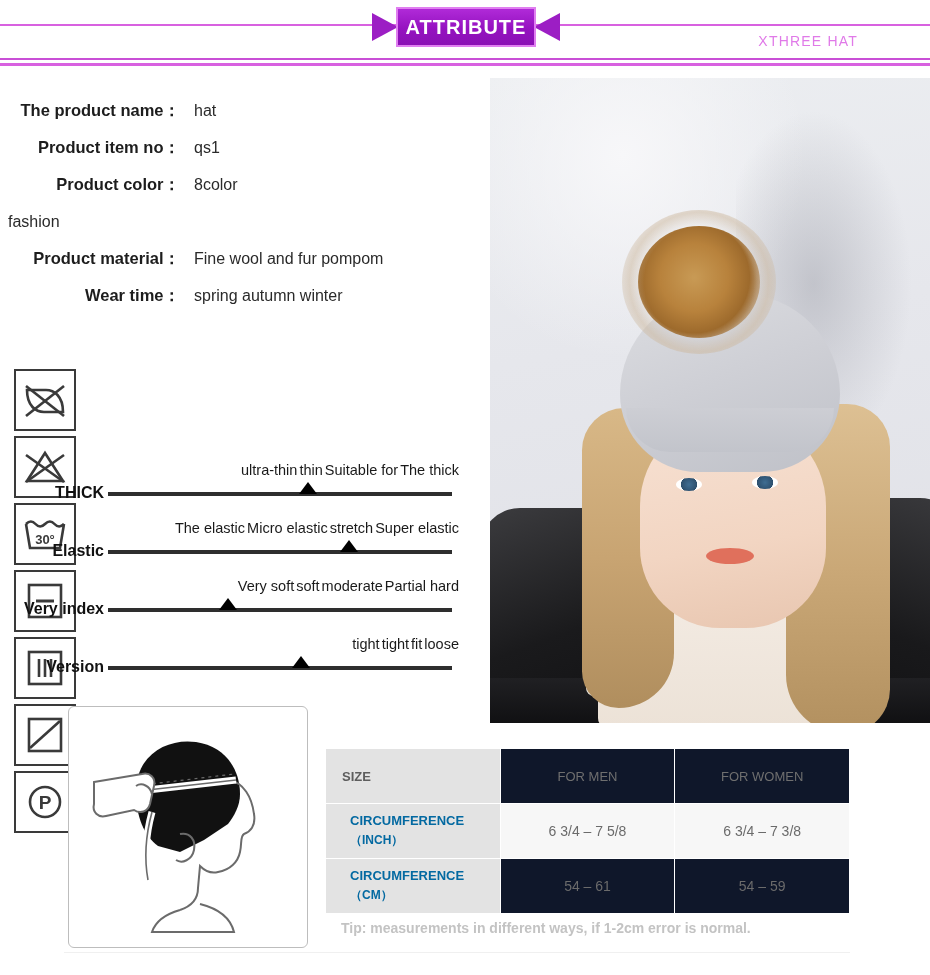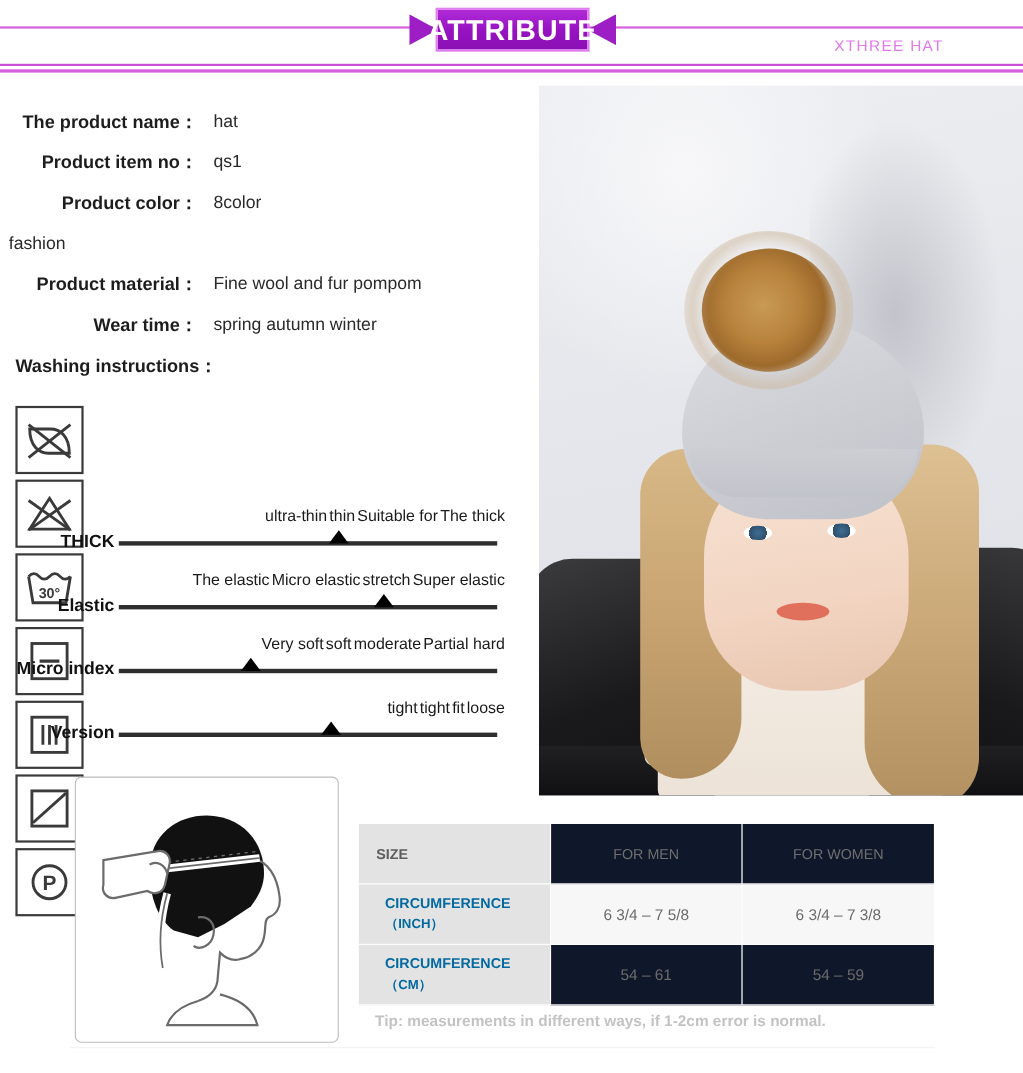--- a/index.html
+++ b/index.html
@@ -35,21 +35,21 @@
   }
   .ribbon-tail.left  { left: 0;   clip-path: polygon(0 0, 100% 50%, 0 100%, 0 100%); }
   .ribbon-tail.right { right: 0;  clip-path: polygon(100% 0, 0 50%, 100% 100%, 100% 100%); }
   .ribbon-body {
     position: absolute; left: 24px; top: 0; width: 140px; height: 40px;
     background: linear-gradient(180deg,#b02ad8 0%, #9512c0 55%, #8a10b4 100%);
     border: 2px solid #e07ef0;
     display: flex; align-items: center; justify-content: center;
   }
   .ribbon-body span {
-    color: #fff; font-size: 26px; font-weight: bold; letter-spacing: 1px;
+    color: #fff; font-size: 20px; font-weight: bold; letter-spacing: 1px;
     font-family: "Liberation Sans", sans-serif;
   }
   .brand {
     position: absolute; right: 72px; top: 33px;
     font-size: 14px; color: #e07ae8; letter-spacing: 1.2px;
     font-family: "Liberation Sans", sans-serif;
   }
 
   
   .specs { position: absolute; left: 0; top: 92px; width: 470px; }
@@ -256,21 +256,20 @@
     <div class="spec-row">
       <div class="spec-label">Product material：</div>
       <div class="spec-value">Fine wool and fur pompom</div>
     </div>
     <div class="spec-row">
       <div class="spec-label">Wear time：</div>
       <div class="spec-value">spring autumn winter</div>
     </div>
   </div>
 
-  <div class="wash-title">Washing instructions：</div>
 
   <div class="care-row">
 
     <div class="care-box">
       <svg width="46" height="36" viewBox="0 0 46 36">
         <path d="M5 8 C5 24, 14 30, 22 30 L41 30 C41 14, 32 8, 24 8 Z" fill="none" stroke="#3a3a3a" stroke-width="2.6"></path>
         <line x1="4" y1="4" x2="42" y2="34" stroke="#3a3a3a" stroke-width="2.6"></line>
         <line x1="42" y1="4" x2="4" y2="34" stroke="#3a3a3a" stroke-width="2.6"></line>
       </svg>
     </div>
@@ -342,21 +341,21 @@
         <span>The elastic</span>
         <span>Micro elastic</span>
         <span>stretch</span>
         <span>Super elastic</span>
       </div>
       <div class="scale-bar"></div>
       <div class="scale-marker" style="left: 339.8px;"></div>
     </div>
 
     <div class="scale">
-      <div class="scale-name">Micro index</div>
+      <div class="scale-name">Very index</div>
       <div class="scale-opts">
         <span>Very soft</span>
         <span>soft</span>
         <span>moderate</span>
         <span>Partial hard</span>
       </div>
       <div class="scale-bar"></div>
       <div class="scale-marker" style="left: 219.4px;"></div>
     </div>
 

